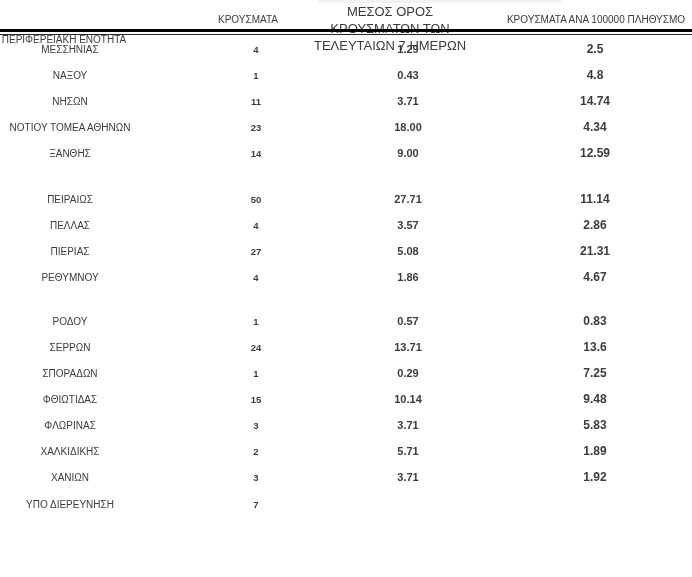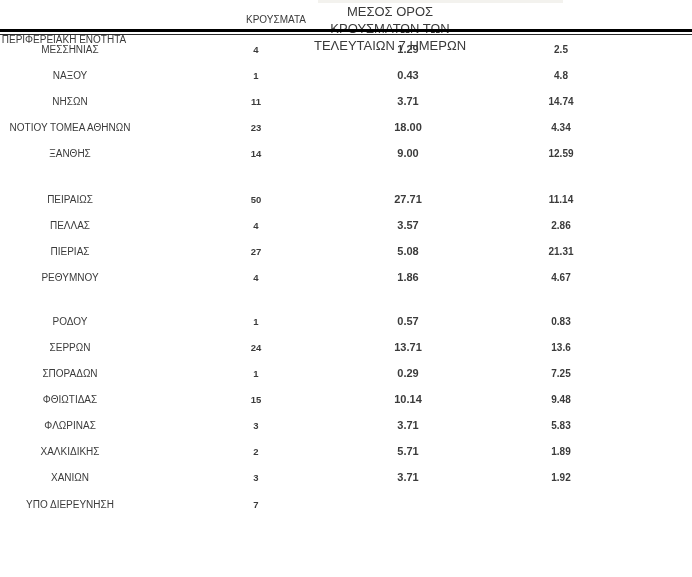--- a/index.html
+++ b/index.html
@@ -24,21 +24,21 @@
   .hdr-cell {
     position: absolute;
     transform: translateX(-50%);
     font-size: 10px;
     line-height: 1.1;
     color: #3a3a3a;
     text-align: center;
     white-space: nowrap;
   }
   .hdr-region  { left: 64px;  top: 14px; margin-top: 20px; }
-  .hdr-cases   { left: 276px; top: 14px; }
+  .hdr-cases   { left: 248px; top: 14px; }
   .hdr-per100k { left: 596px; top: 14px; }
   .hdr-avg7 {
     left: 390px; top: 4px;
     width: 172px;
     font-size: 13px;
     line-height: 1.3;
     white-space: normal;
   }
   
   .rule-thick {
@@ -59,35 +59,36 @@
     position: absolute;
     top: 50%;
     transform: translate(-50%, -50%);
     font-size: 10px;
     white-space: nowrap;
     color: #3b3b3b;
   }
   .cell.region  { left: 70px;  font-weight: 400; }
   .cell.cases   { left: 256px; font-weight: 700; font-size: 9.5px; }
   .cell.avg7    { left: 408px; font-weight: 700; font-size: 11px; }
-  .cell.per100k { left: 561px; font-weight: 700; font-size: 10px; }
+  .cell.per100k { left: 595px; font-weight: 700; font-size: 12px; }
   .spacer { position: relative; }
   .spacer.s1 { height: 19.5px; }
   .spacer.s2 { height: 17.5px; }
 </style>
 </head>
 <body>
 
 <div class="page">
 
   <div class="top-artifact"></div>
 
   <div class="hdr-cell hdr-region">ΠΕΡΙΦΕΡΕΙΑΚΗ ΕΝΟΤΗΤΑ</div>
   <div class="hdr-cell hdr-cases">ΚΡΟΥΣΜΑΤΑ</div>
   <div class="hdr-cell hdr-avg7">ΜΕΣΟΣ ΟΡΟΣ ΚΡΟΥΣΜΑΤΩΝ ΤΩΝ ΤΕΛΕΥΤΑΙΩΝ 7 ΗΜΕΡΩΝ</div>
+  <div class="hdr-cell hdr-per100k">ΚΡΟΥΣΜΑΤΑ ΑΝΑ 100000 ΠΛΗΘΥΣΜΟ</div>
 
   <div class="rule-thick"></div>
   <div class="rule-thin"></div>
 
   <div class="rows">
       <div class="row">
       <span class="cell region">ΜΕΣΣΗΝΙΑΣ</span>
       <span class="cell cases">4</span>
       <span class="cell avg7">1.29</span>
       <span class="cell per100k">2.5</span>

